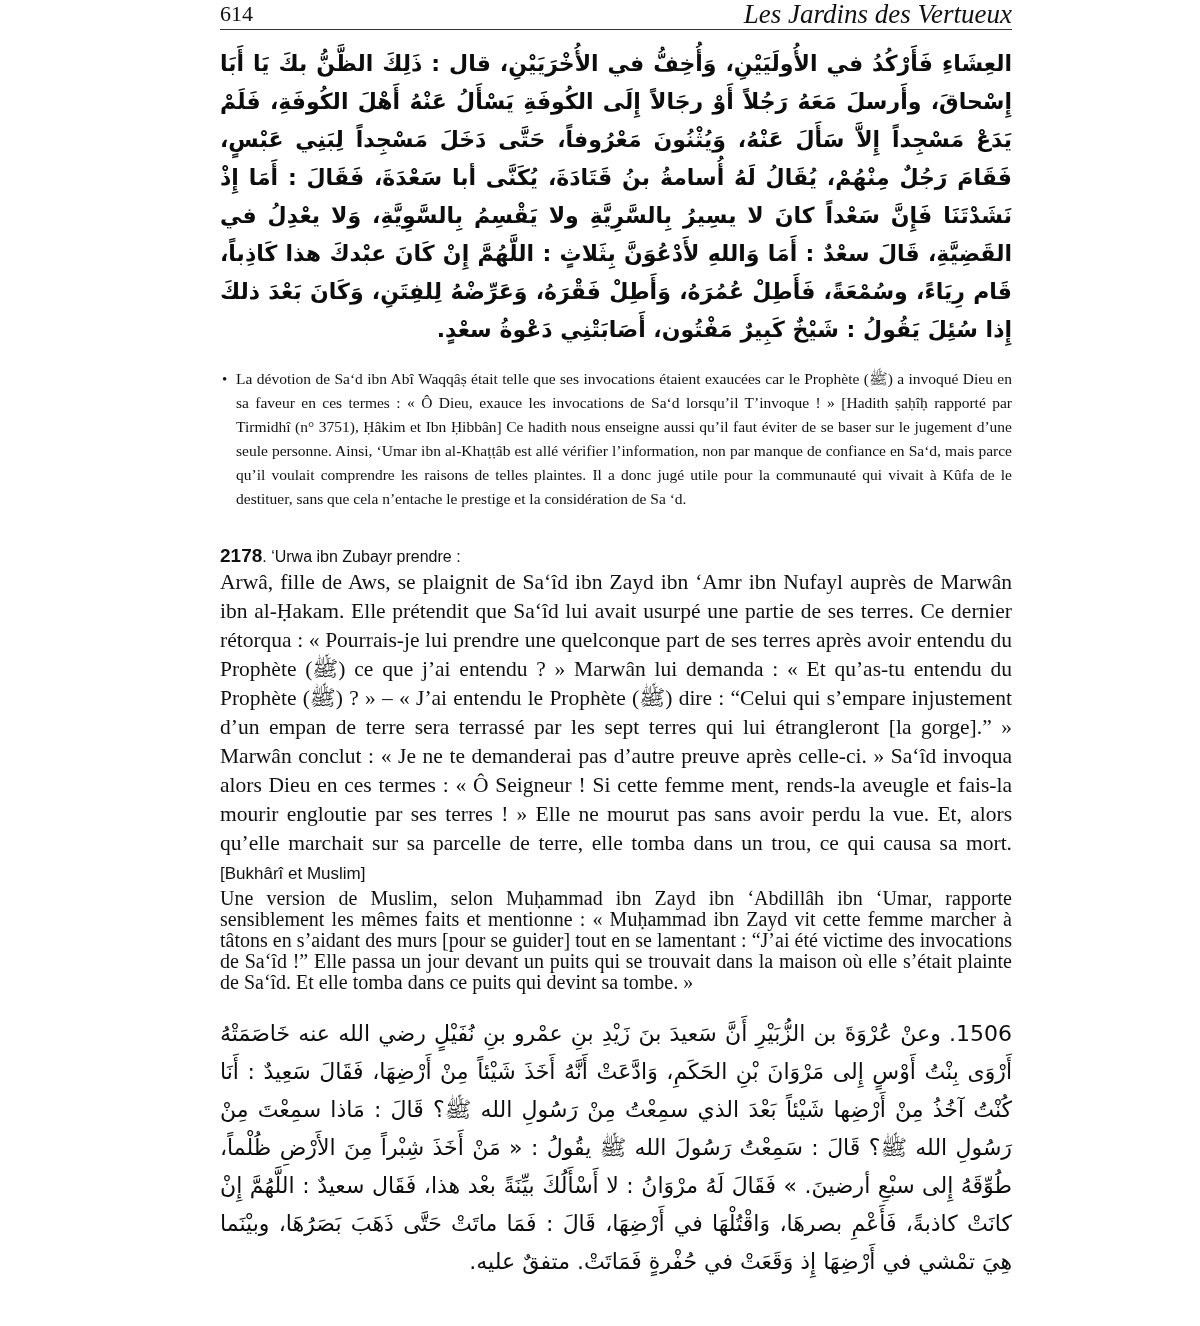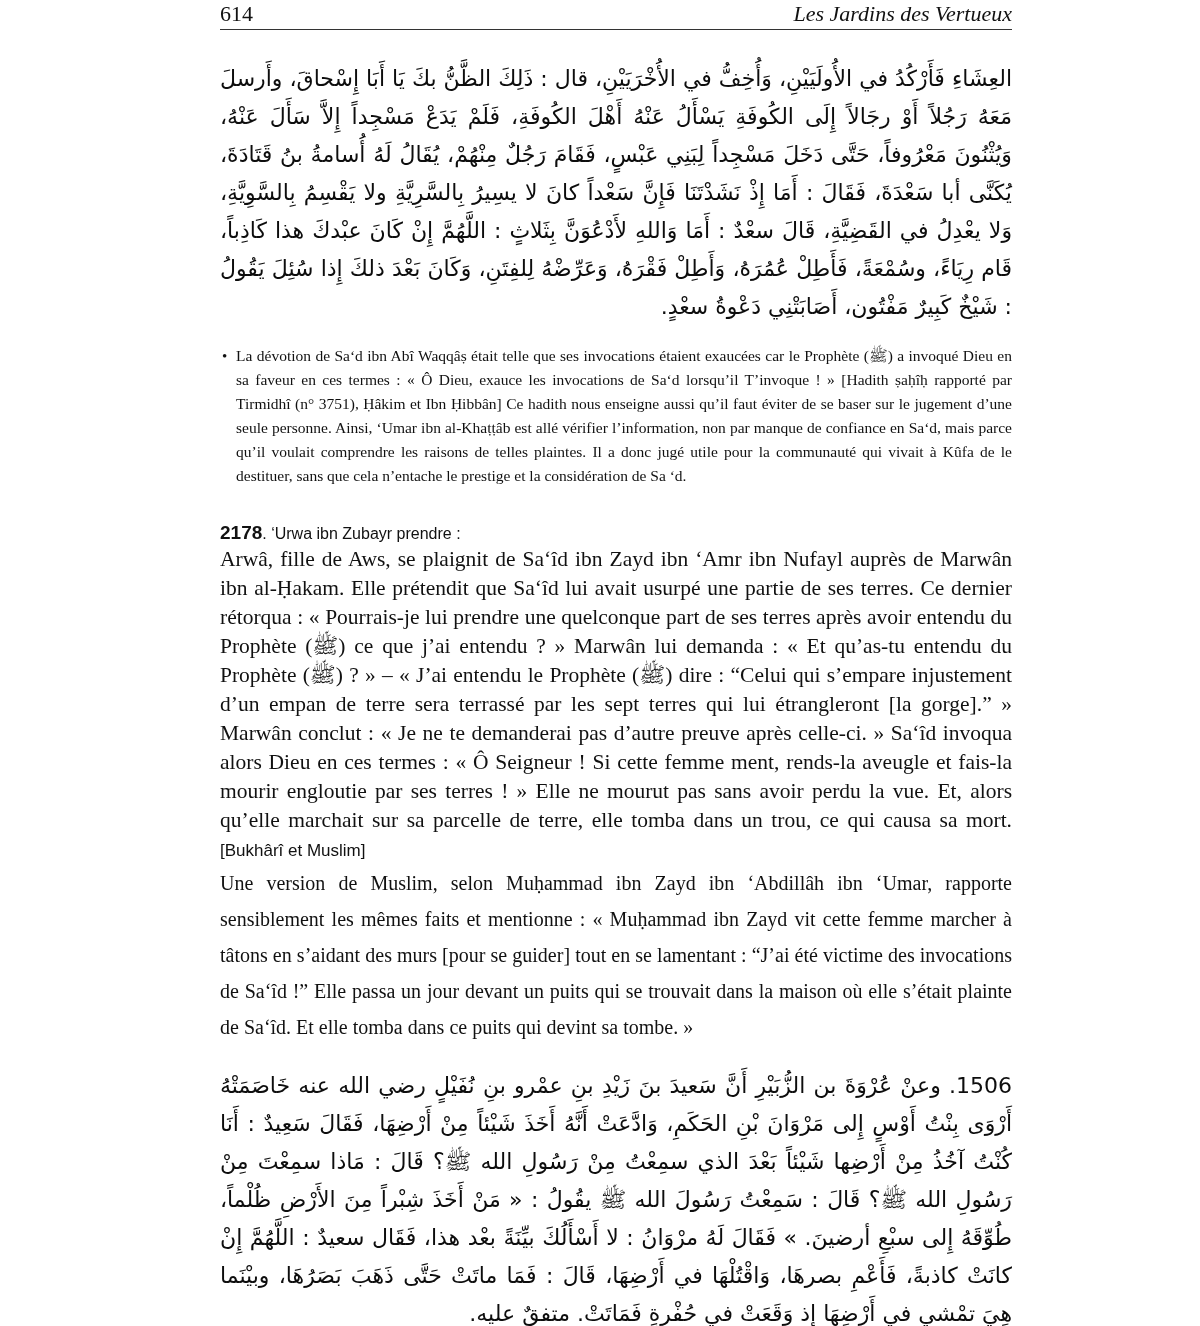--- a/index.html
+++ b/index.html
@@ -28,35 +28,36 @@
       justify-content: space-between;
       align-items: flex-end;
       padding-bottom: 4px;
       box-sizing: border-box;
     }
     .page-number {
       font-size: 22px;
       line-height: 22px;
     }
     .book-title {
-      font-size: 22px;
+      font-size: 27px;
       line-height: 22px;
       font-style: italic;
     }
     .arabic {
       direction: rtl;
       text-align: justify;
       text-align-last: right;
       font-family: "DejaVu Sans", sans-serif;
       font-size: 22px;
       line-height: 38px;
       color: #0d0d0d;
     }
     .arabic-block-1 {
-      margin-top: 30px;
+      margin-top: 15px;
+      font-weight: bold;
     }
     .arabic p {
       margin: 0;
     }
     .retain {
       margin-top: 18px;
     }
     .retain-title {
       font-family: "Liberation Sans", "DejaVu Sans", sans-serif;
       font-size: 14.5px;
@@ -96,21 +97,21 @@
       text-align: justify;
       margin: 0;
     }
     .source-ref {
       font-family: "Liberation Sans", "DejaVu Sans", sans-serif;
       font-size: 17px;
       margin-top: 28px;
     }
     .hadith-variant {
       font-size: 20px;
-      line-height: 36px;
+      line-height: 21px;
       text-align: justify;
       margin: 0;
     }
     .arabic-block-2 {
       margin-top: 22px;
     }
   </style>
 </head>
 <body>
 

